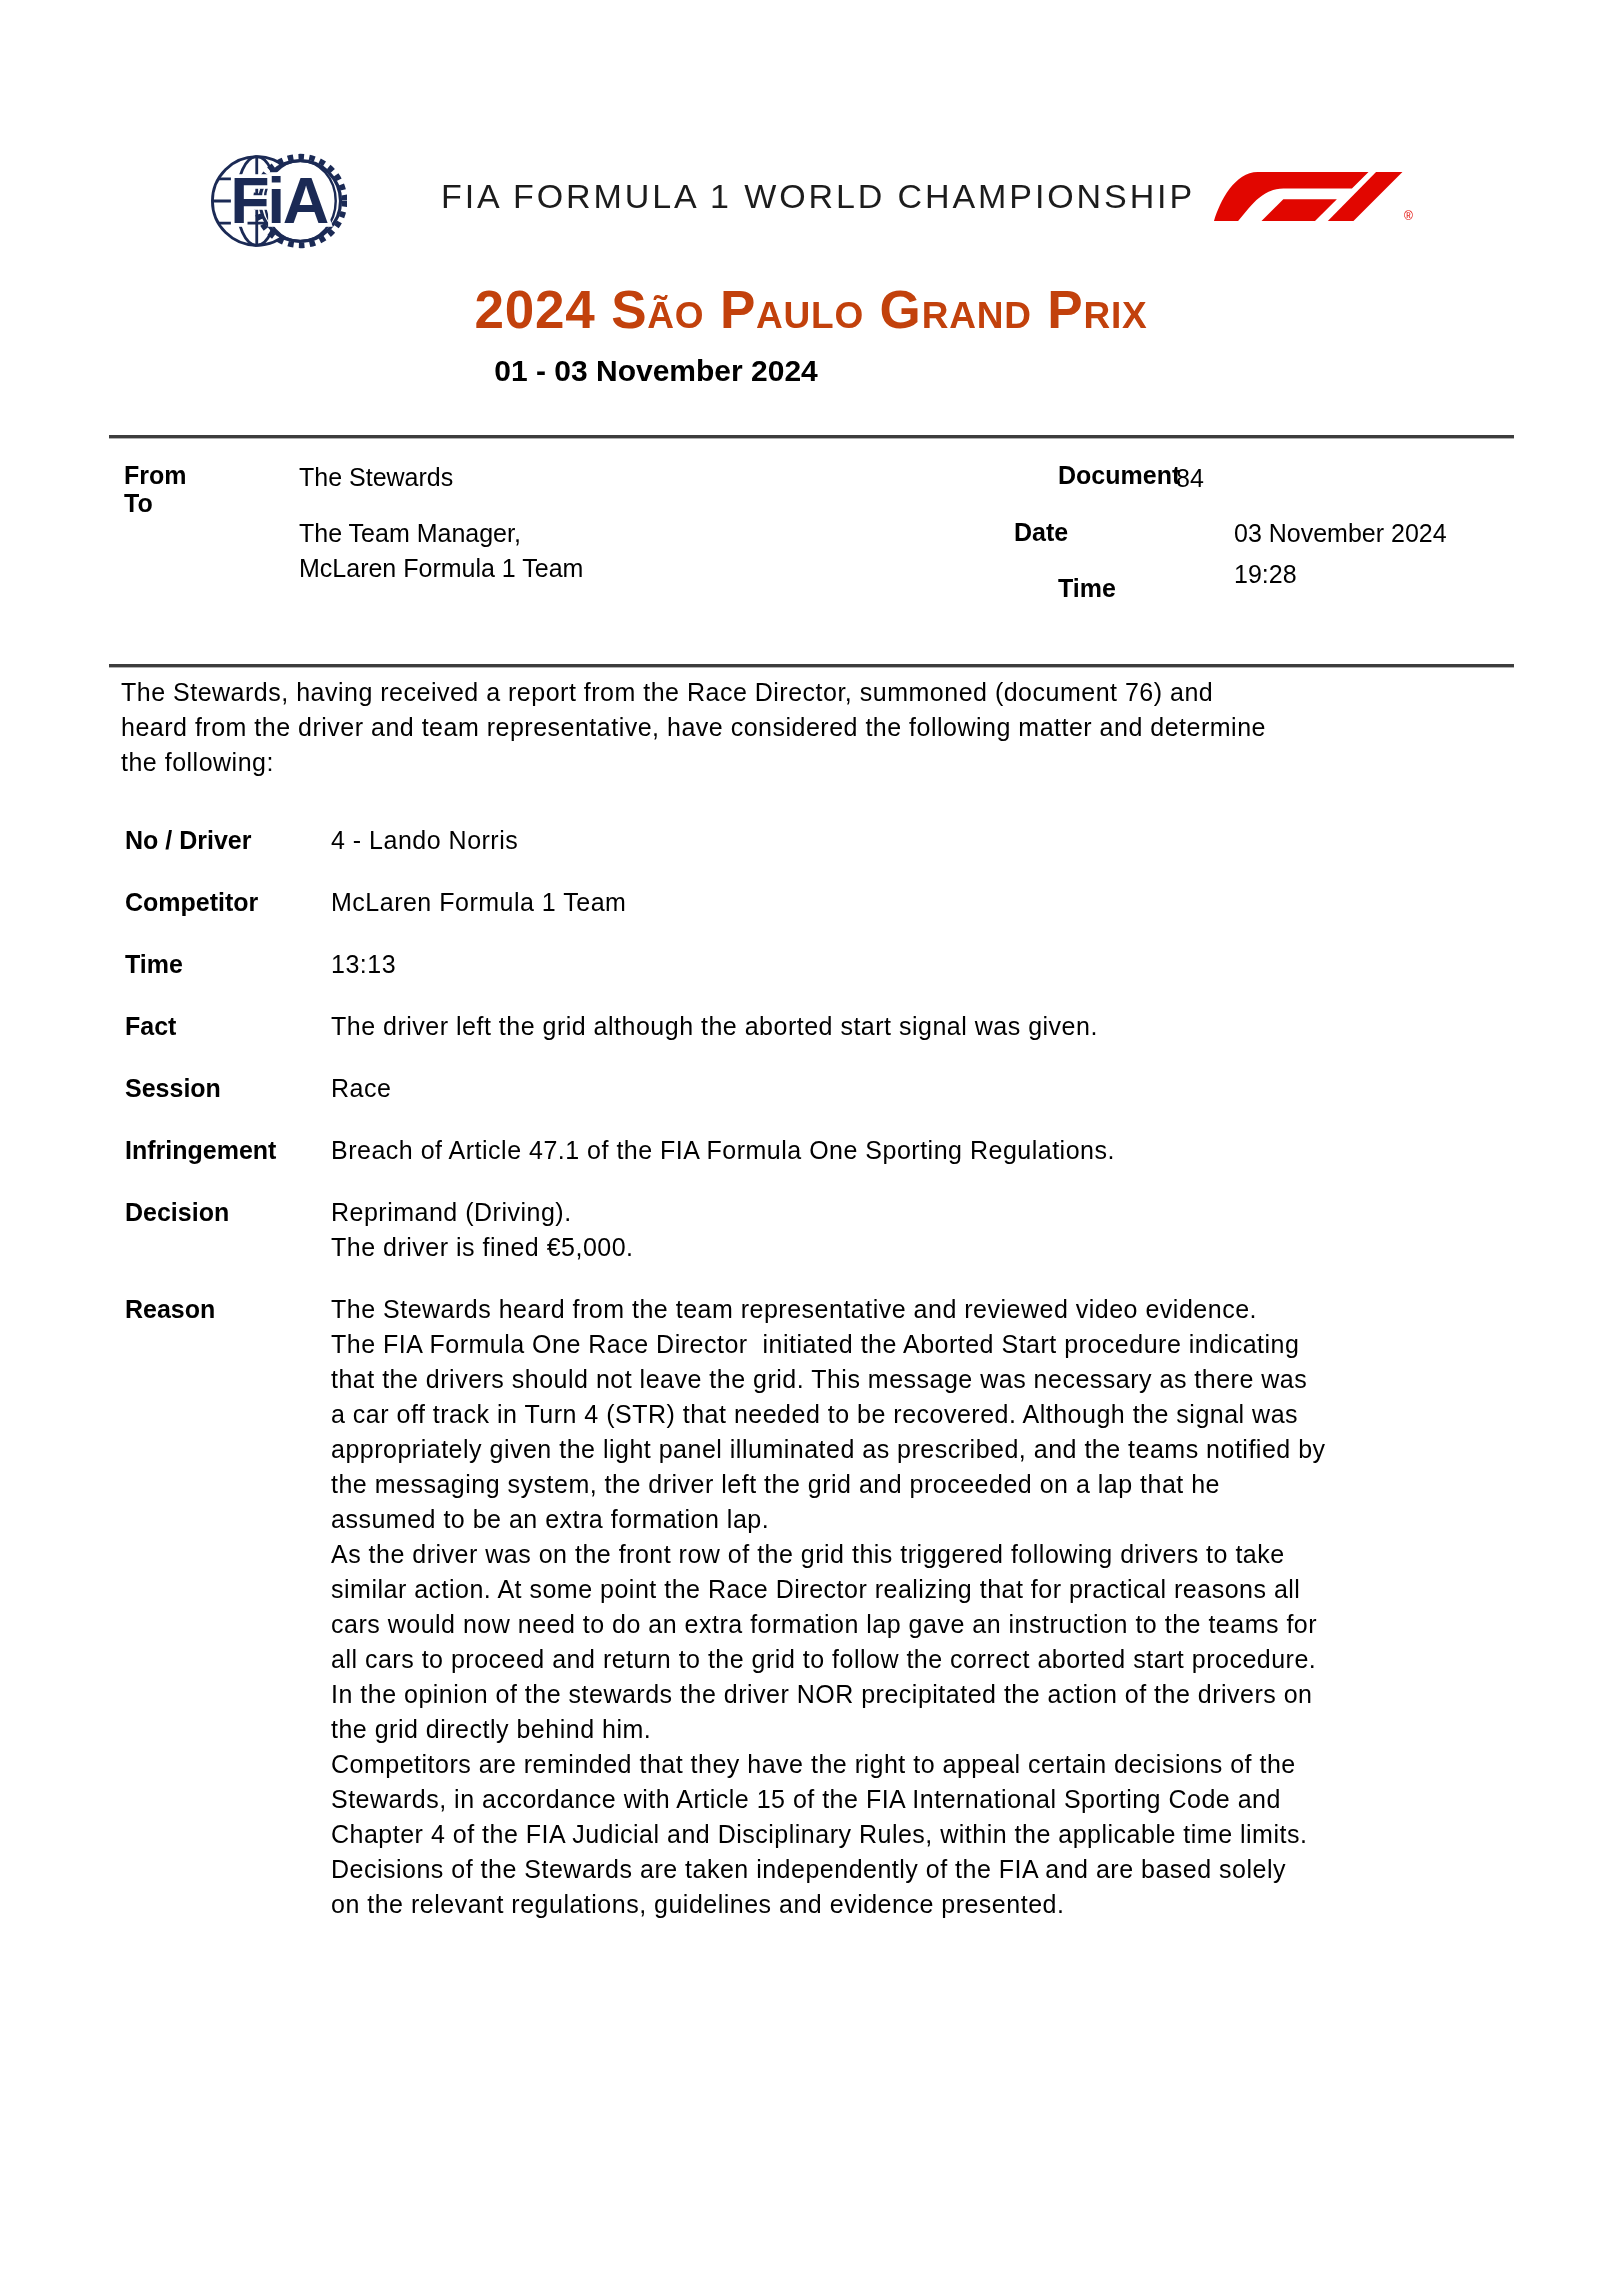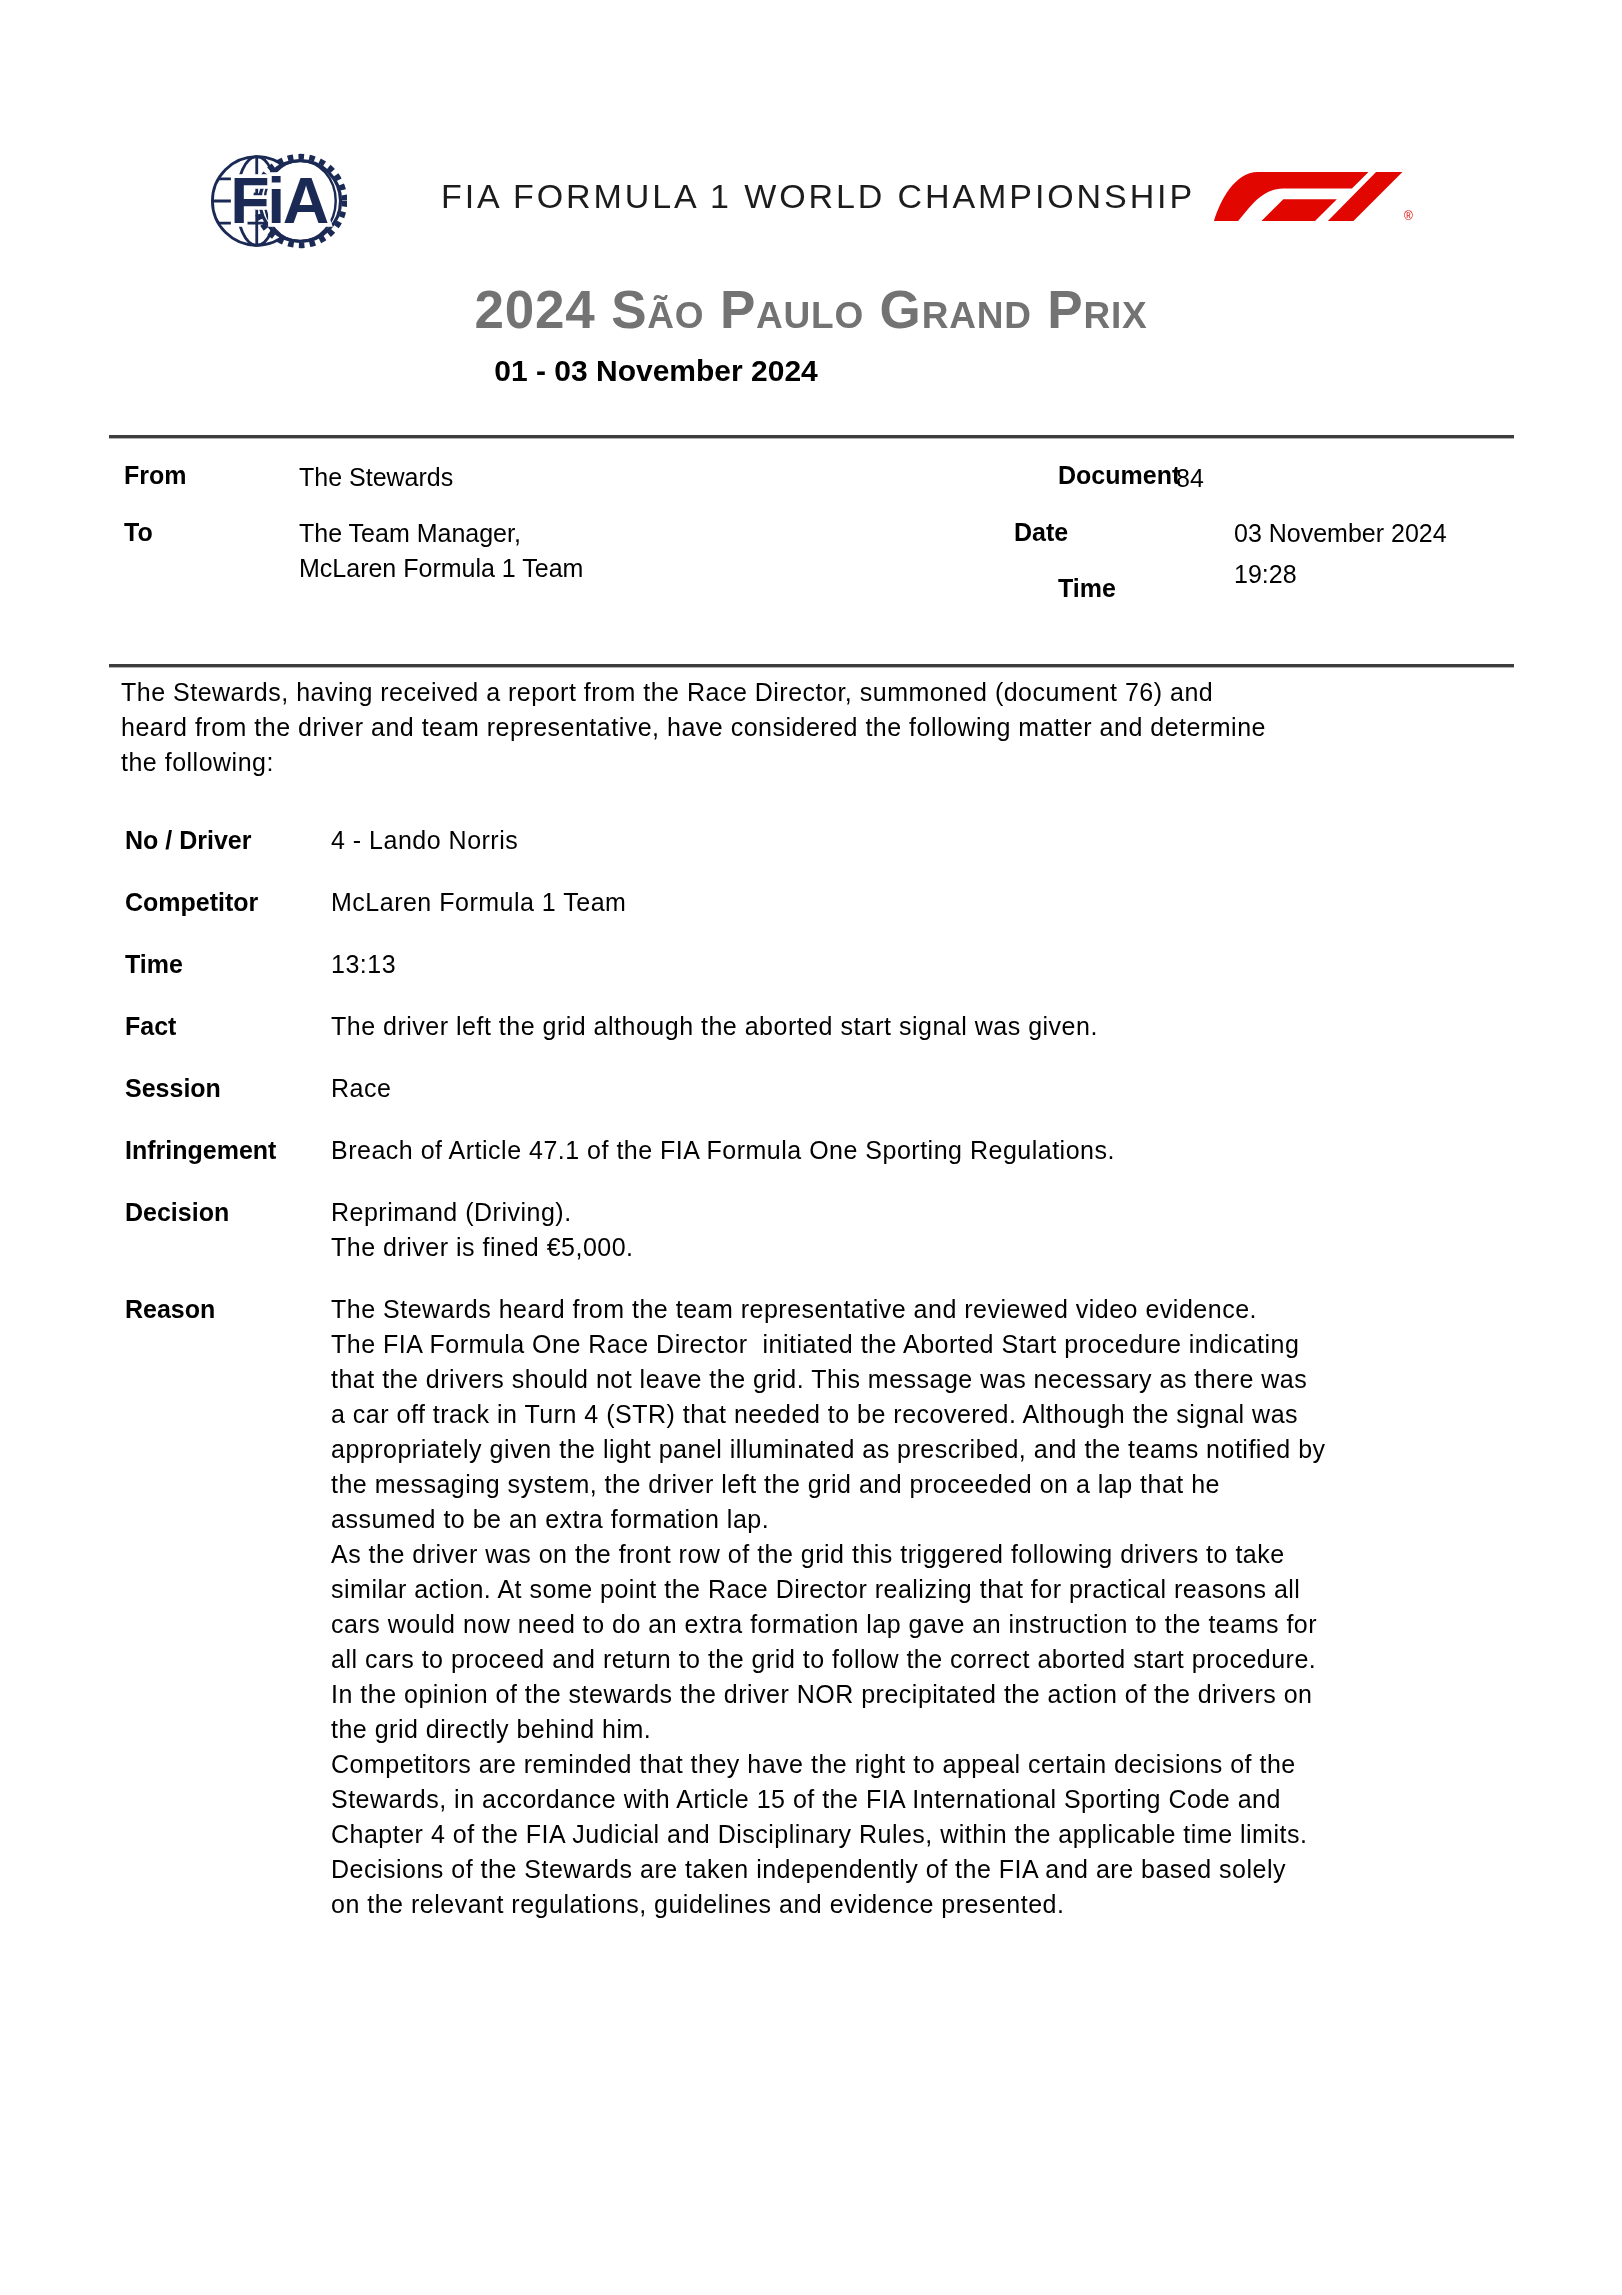--- a/index.html
+++ b/index.html
@@ -12,21 +12,21 @@
 
   
   .champ {
     font-size:34px; font-weight:300; letter-spacing:2.9px; color:#1c1c1c;
     white-space:nowrap;
   }
 
   
   .title {
     margin:0; text-align:center; font-size:53px; font-weight:bold;
-    font-variant:small-caps; letter-spacing:0.8px; color:#737373; white-space:nowrap;
+    font-variant:small-caps; letter-spacing:0.8px; color:#c2410c; white-space:nowrap;
   }
   .subtitle { margin:0; text-align:center; font-size:30px; font-weight:bold; }
 
   .rule {
     border:0; border-top:3.3px solid #3d3d3d; border-bottom:1.7px solid #b0b0b0;
     margin:0; height:0;
   }
 
   
   .lbl  { font-weight:bold; font-size:25px; white-space:nowrap; }
@@ -76,21 +76,21 @@
   </svg>
 
   <h1 class="abs title" style="left:0; top:279px; width:1622px;">2024 São Paulo Grand Prix</h1>
   <p class="abs subtitle" style="left:0; top:354px; width:1312px;">01 - 03 November 2024</p>
 
   <hr class="abs rule" style="left:109px; top:435px; width:1405px;">
 
   <span class="abs lbl" style="left:124px; top:461px;">From</span>
   <span class="abs val" style="left:299px; top:463px;">The Stewards</span>
 
-  <span class="abs lbl" style="left:124px; top:518px;">To</span>
+  <span class="abs lbl" style="left:124px; top:489px;">To</span>
   <span class="abs val" style="left:299px; top:519px;">The Team Manager,</span>
   <span class="abs val" style="left:299px; top:554px;">McLaren Formula 1 Team</span>
 
   <span class="abs lbl" style="left:1058px; top:461px;">Document</span>
   <span class="abs val" style="left:1176px; top:464px;">84</span>
 
   <span class="abs lbl" style="left:1014px; top:518px;">Date</span>
   <span class="abs val" style="left:1234px; top:519px;">03 November 2024</span>
 
   <span class="abs lbl" style="left:1058px; top:574px;">Time</span>

